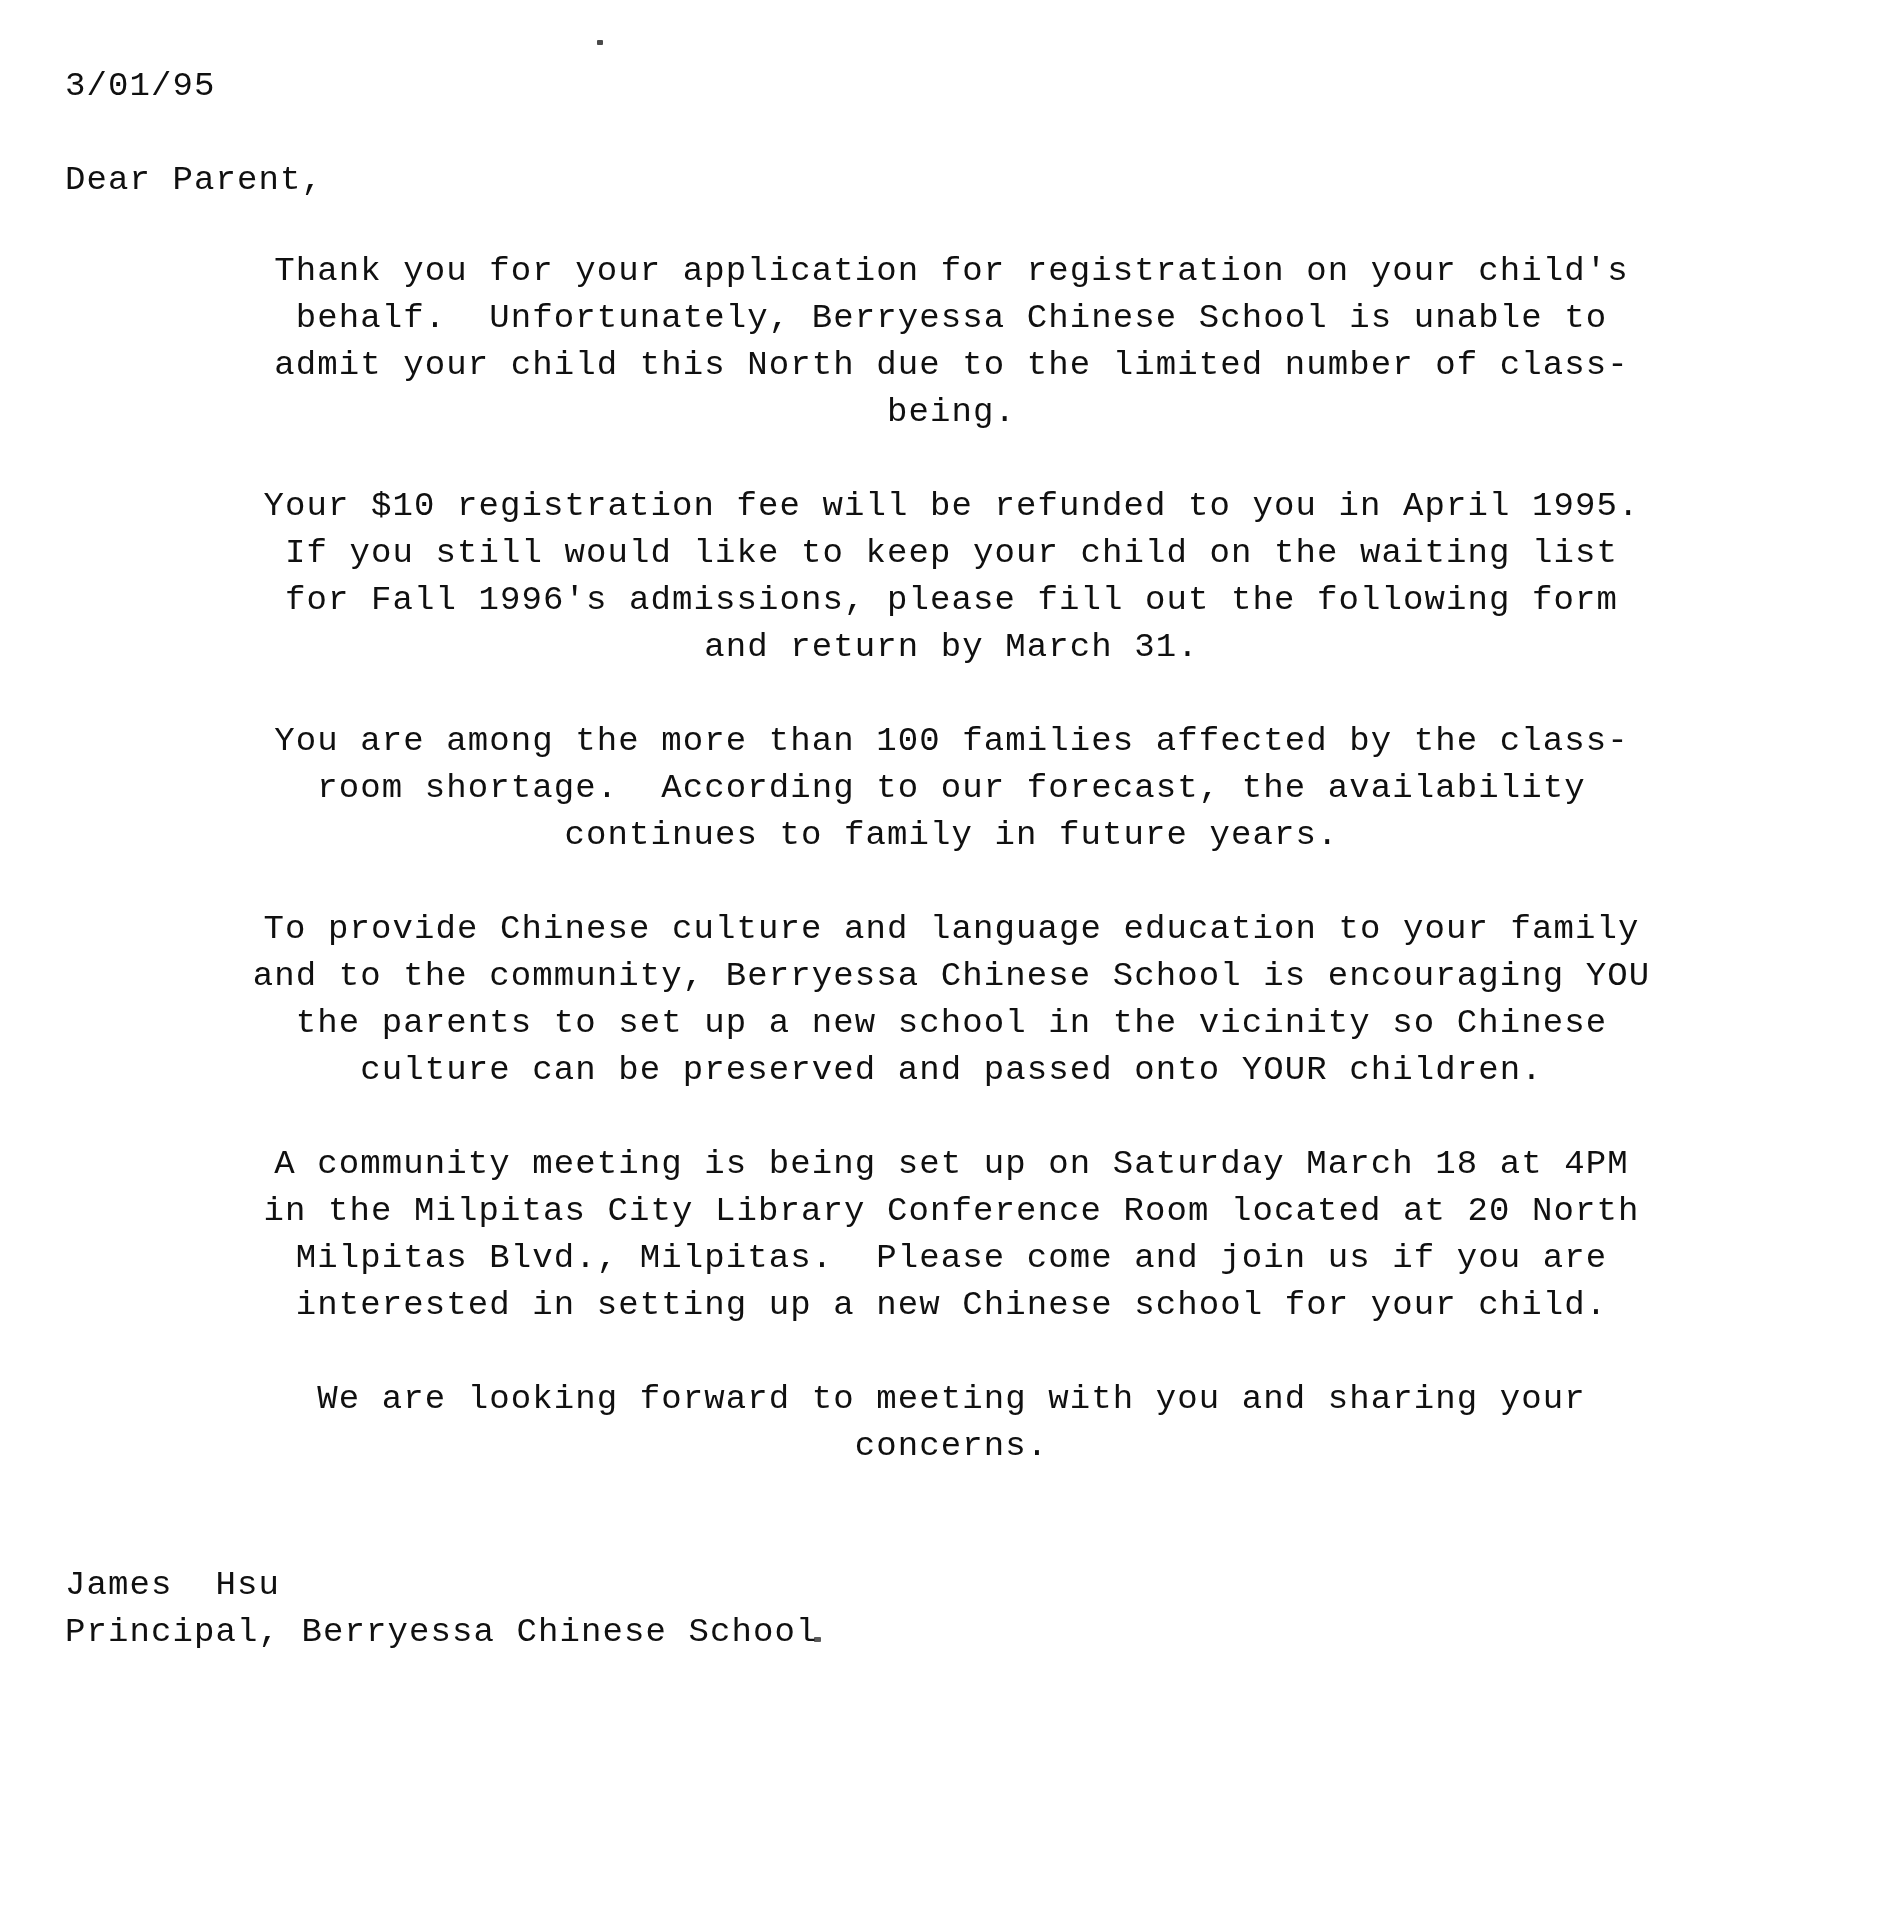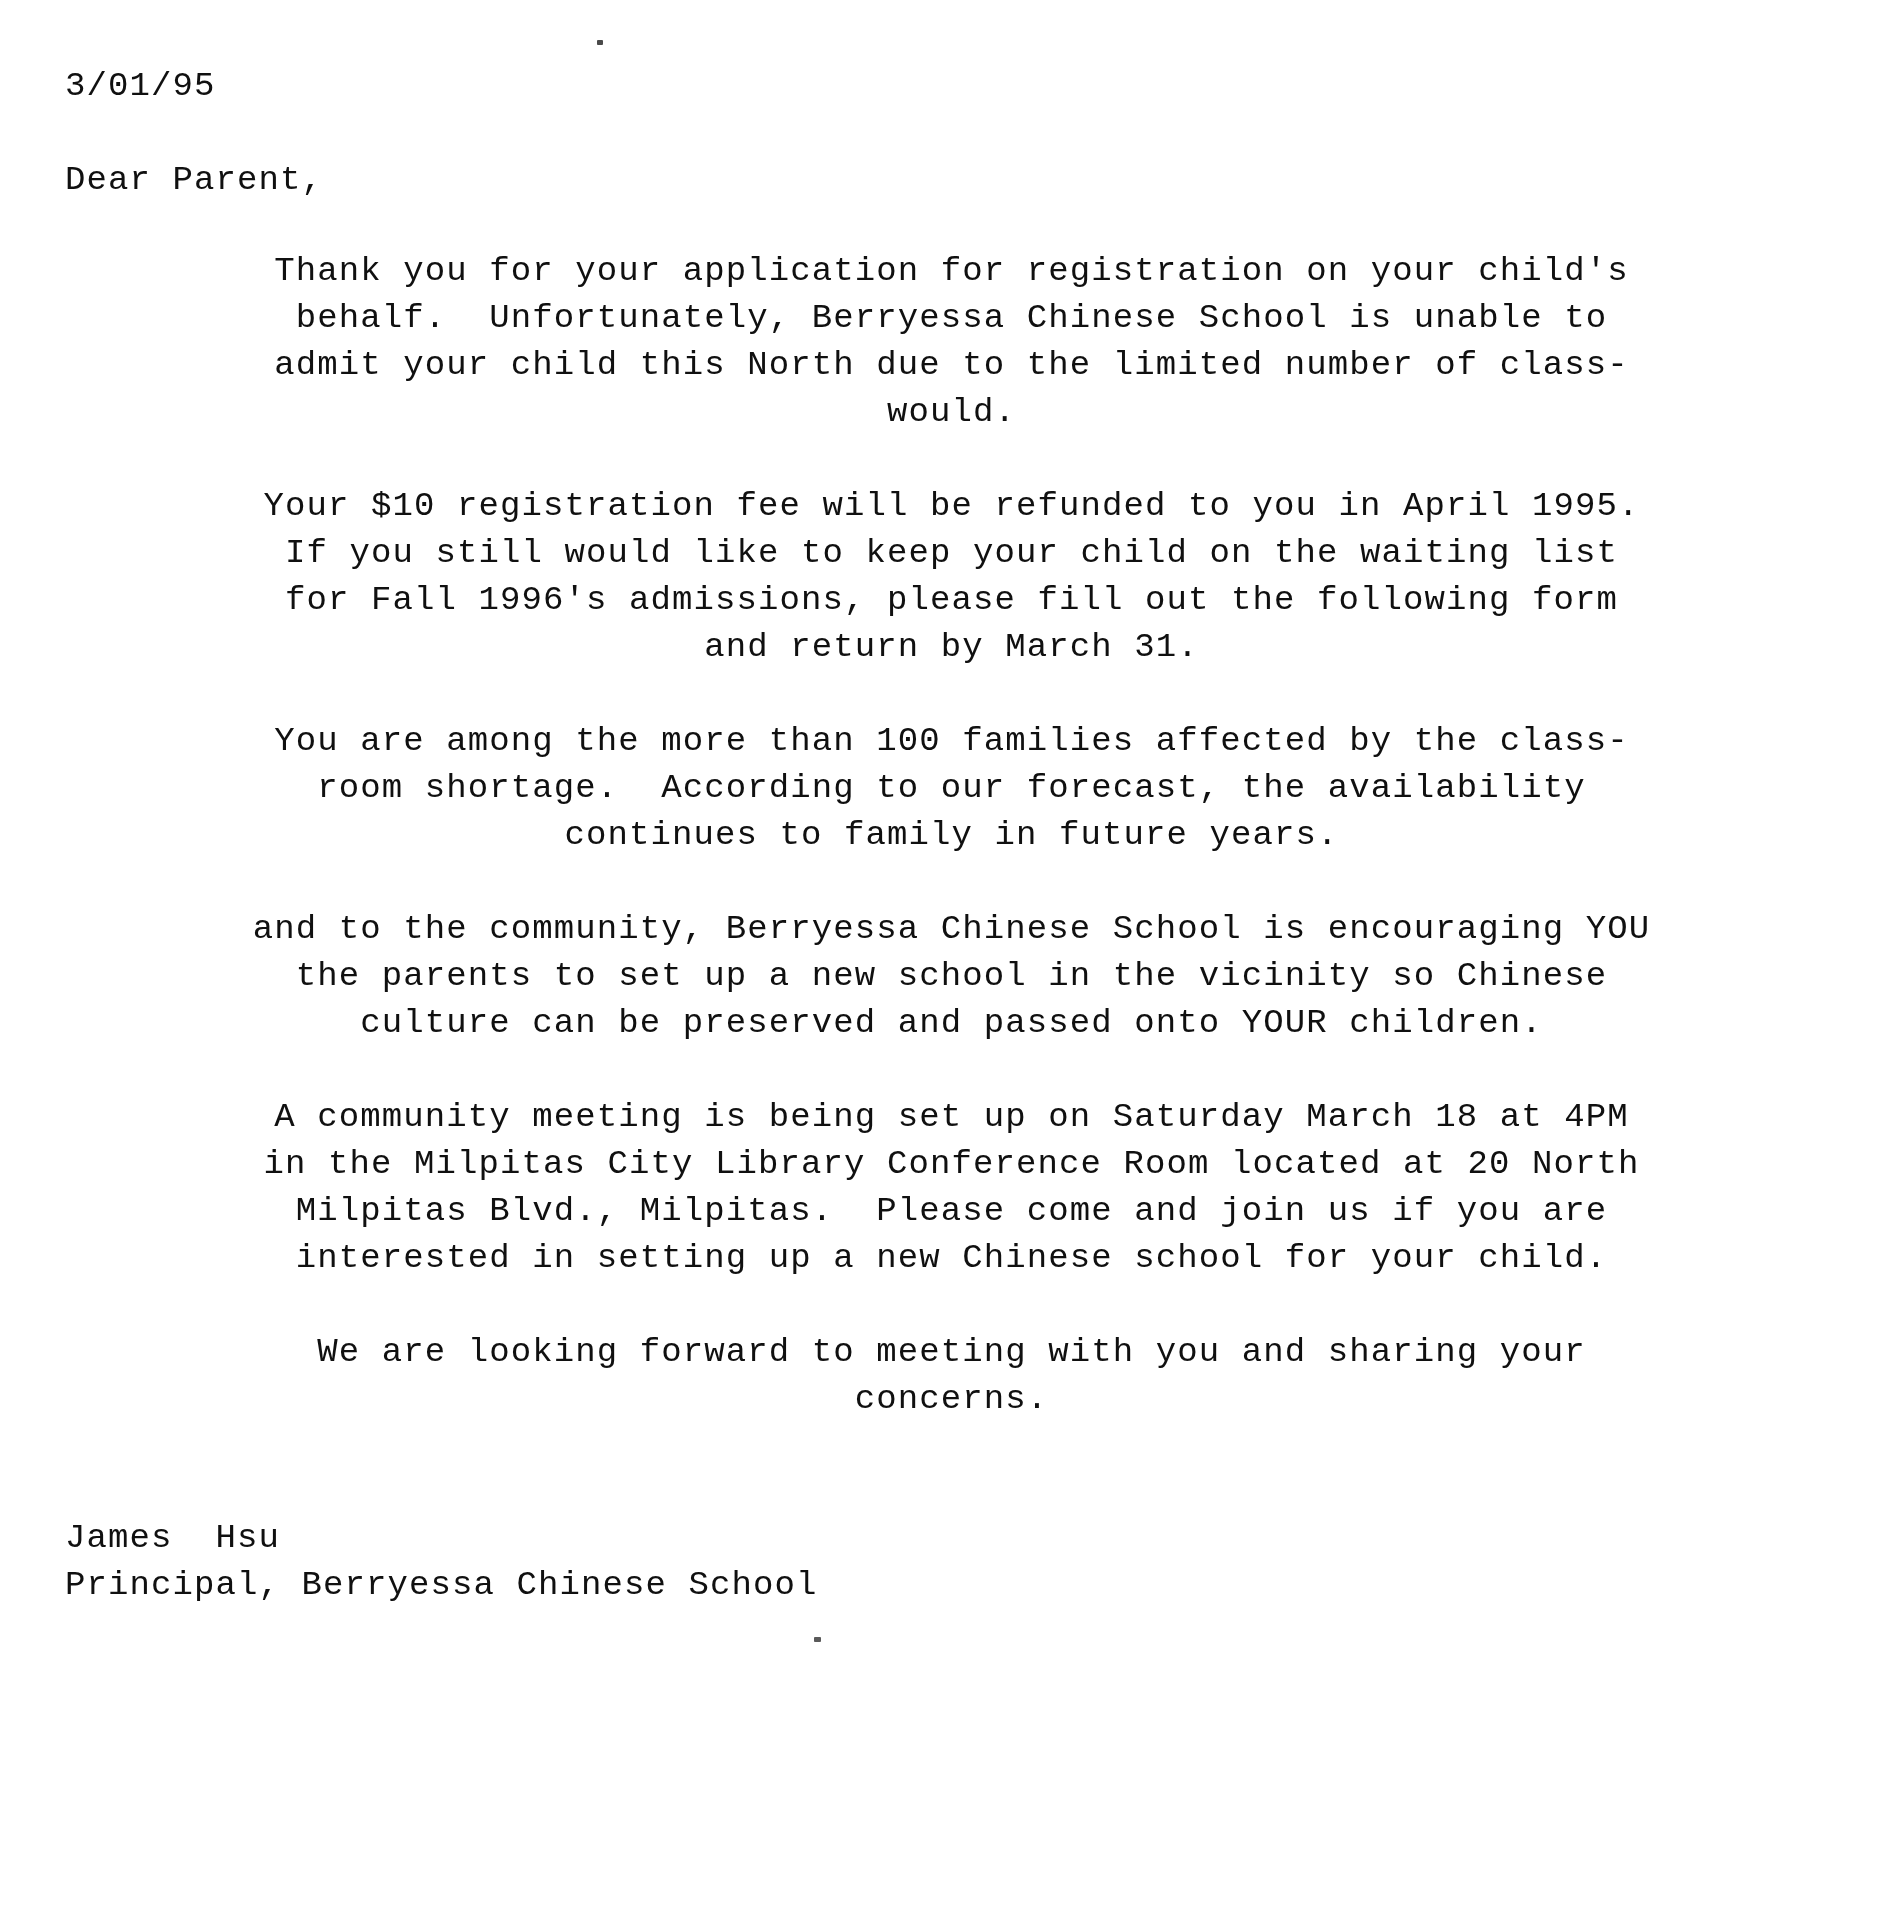--- a/index.html
+++ b/index.html
@@ -81,37 +81,38 @@
   <div class="letter">
 
     <div class="line date">3/01/95</div>
 
     <div class="line salutation">Dear Parent,</div>
 
     <div class="para">
       <div class="line">Thank you for your application for registration on your child's</div>
       <div class="line">behalf.  Unfortunately, Berryessa Chinese School is unable to</div>
       <div class="line">admit your child this North due to the limited number of class-</div>
-      <div class="line">would.</div>
+      <div class="line">being.</div>
     </div>
 
     <div class="para">
       <div class="line">Your $10 registration fee will be refunded to you in April 1995.</div>
       <div class="line">If you still would like to keep your child on the waiting list</div>
       <div class="line">for Fall 1996's admissions, please fill out the following form</div>
       <div class="line">and return by March 31.</div>
     </div>
 
     <div class="para">
       <div class="line">You are among the more than 100 families affected by the class-</div>
       <div class="line">room shortage.  According to our forecast, the availability</div>
       <div class="line">continues to family in future years.</div>
     </div>
 
     <div class="para">
+      <div class="line">To provide Chinese culture and language education to your family</div>
       <div class="line">and to the community, Berryessa Chinese School is encouraging YOU</div>
       <div class="line">the parents to set up a new school in the vicinity so Chinese</div>
       <div class="line">culture can be preserved and passed onto YOUR children.</div>
     </div>
 
     <div class="para">
       <div class="line">A community meeting is being set up on Saturday March 18 at 4PM</div>
       <div class="line">in the Milpitas City Library Conference Room located at 20 North</div>
       <div class="line">Milpitas Blvd., Milpitas.  Please come and join us if you are</div>
       <div class="line">interested in setting up a new Chinese school for your child.</div>

